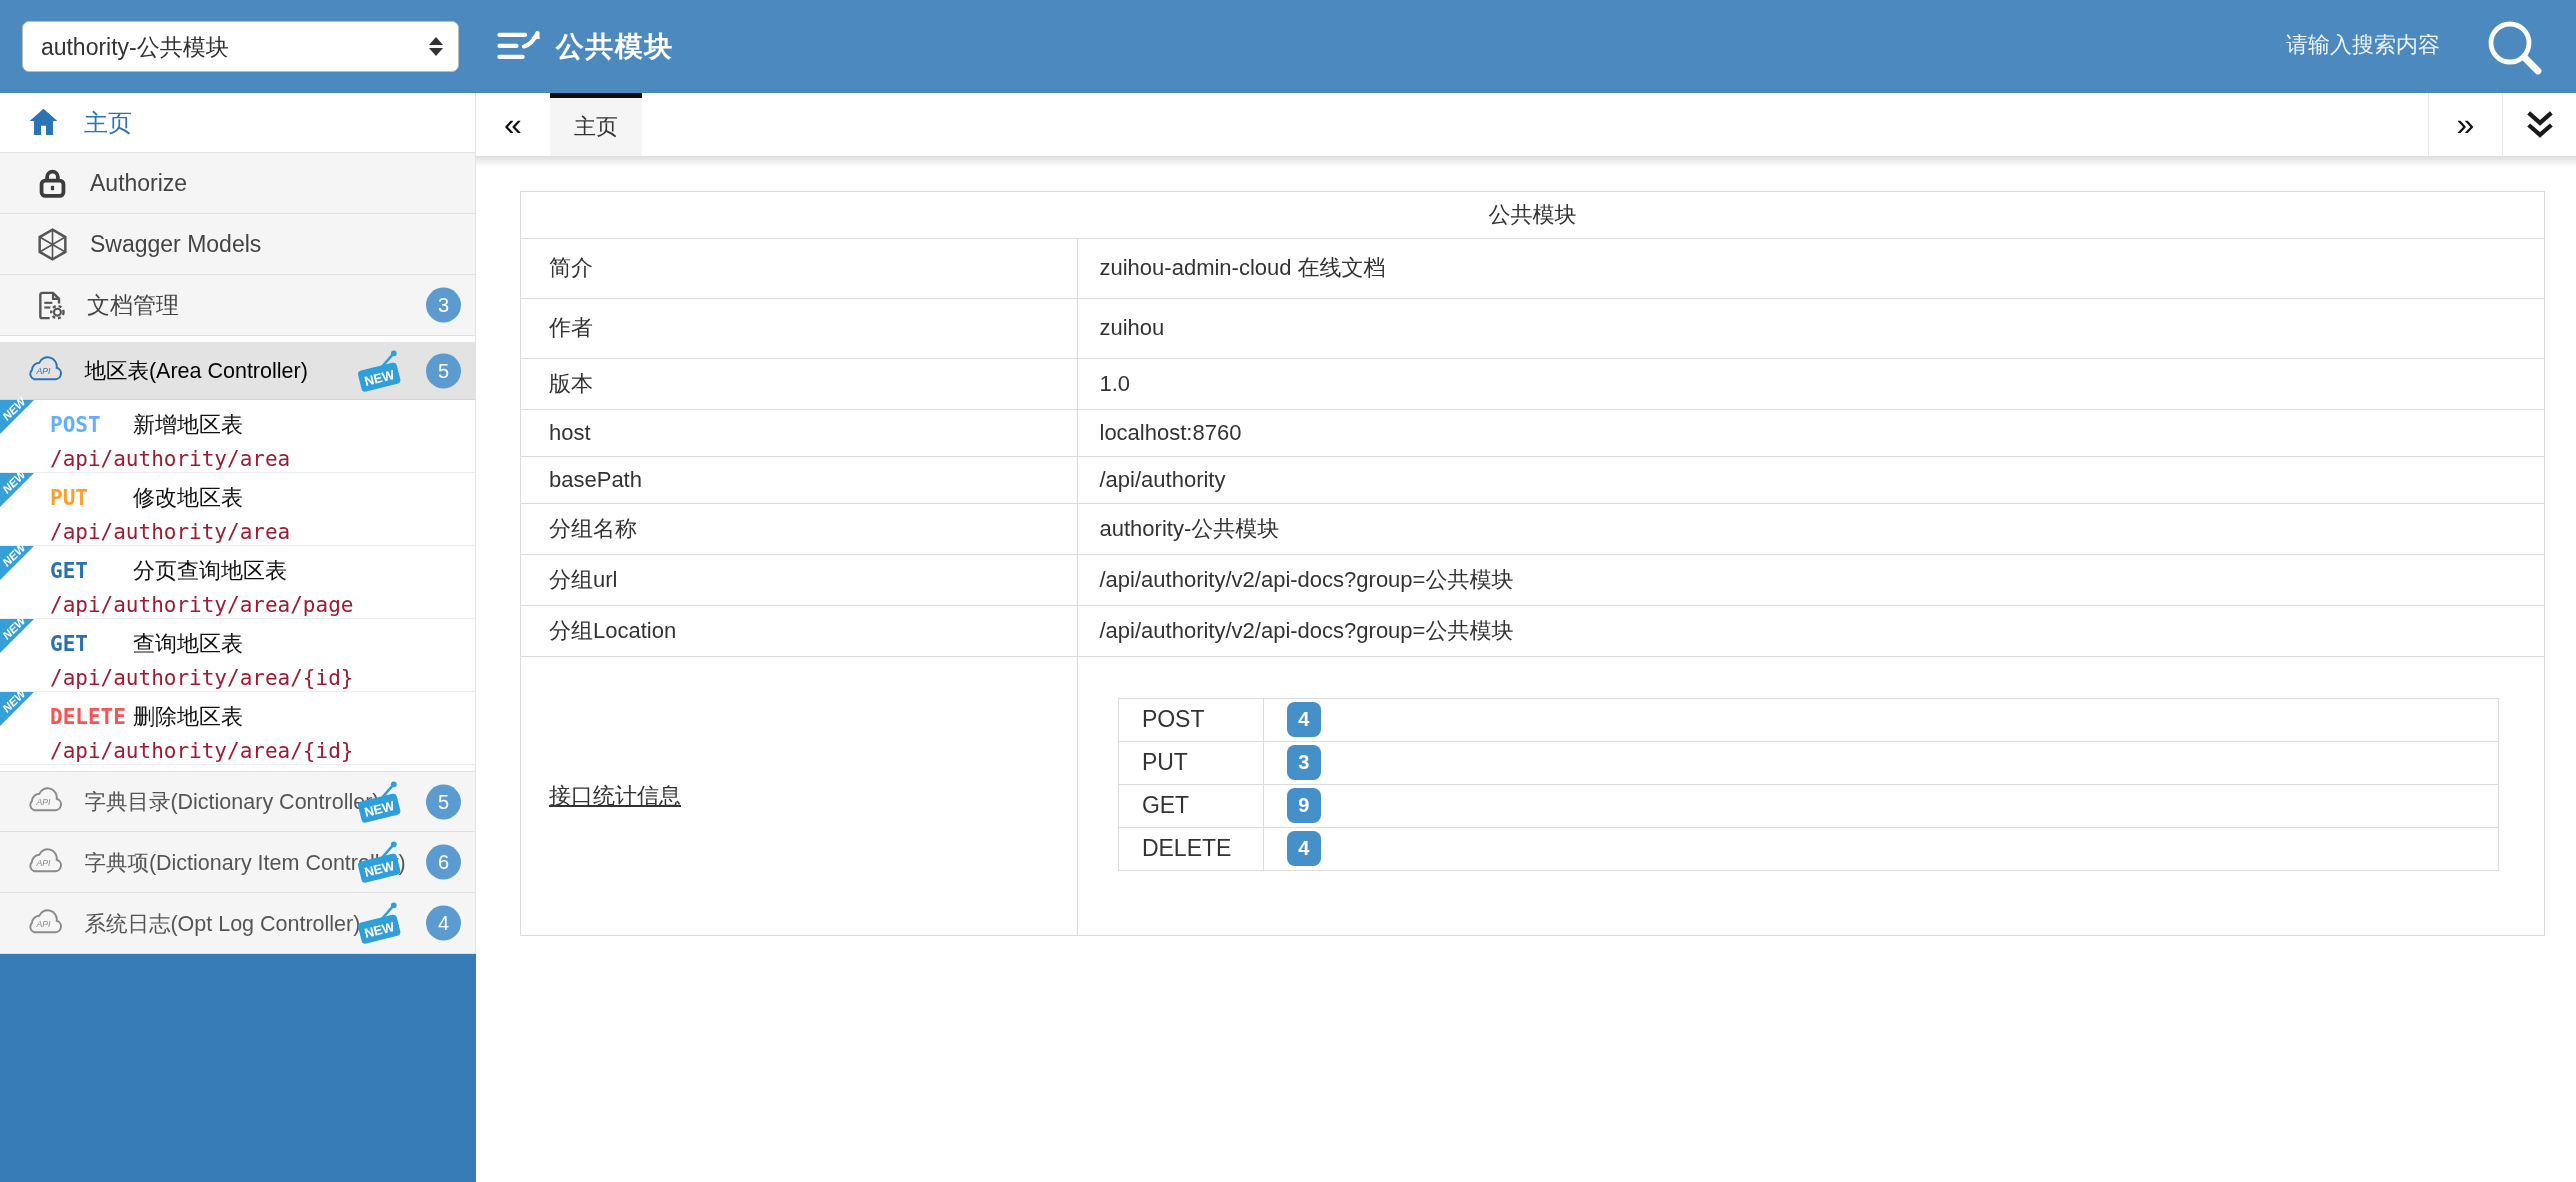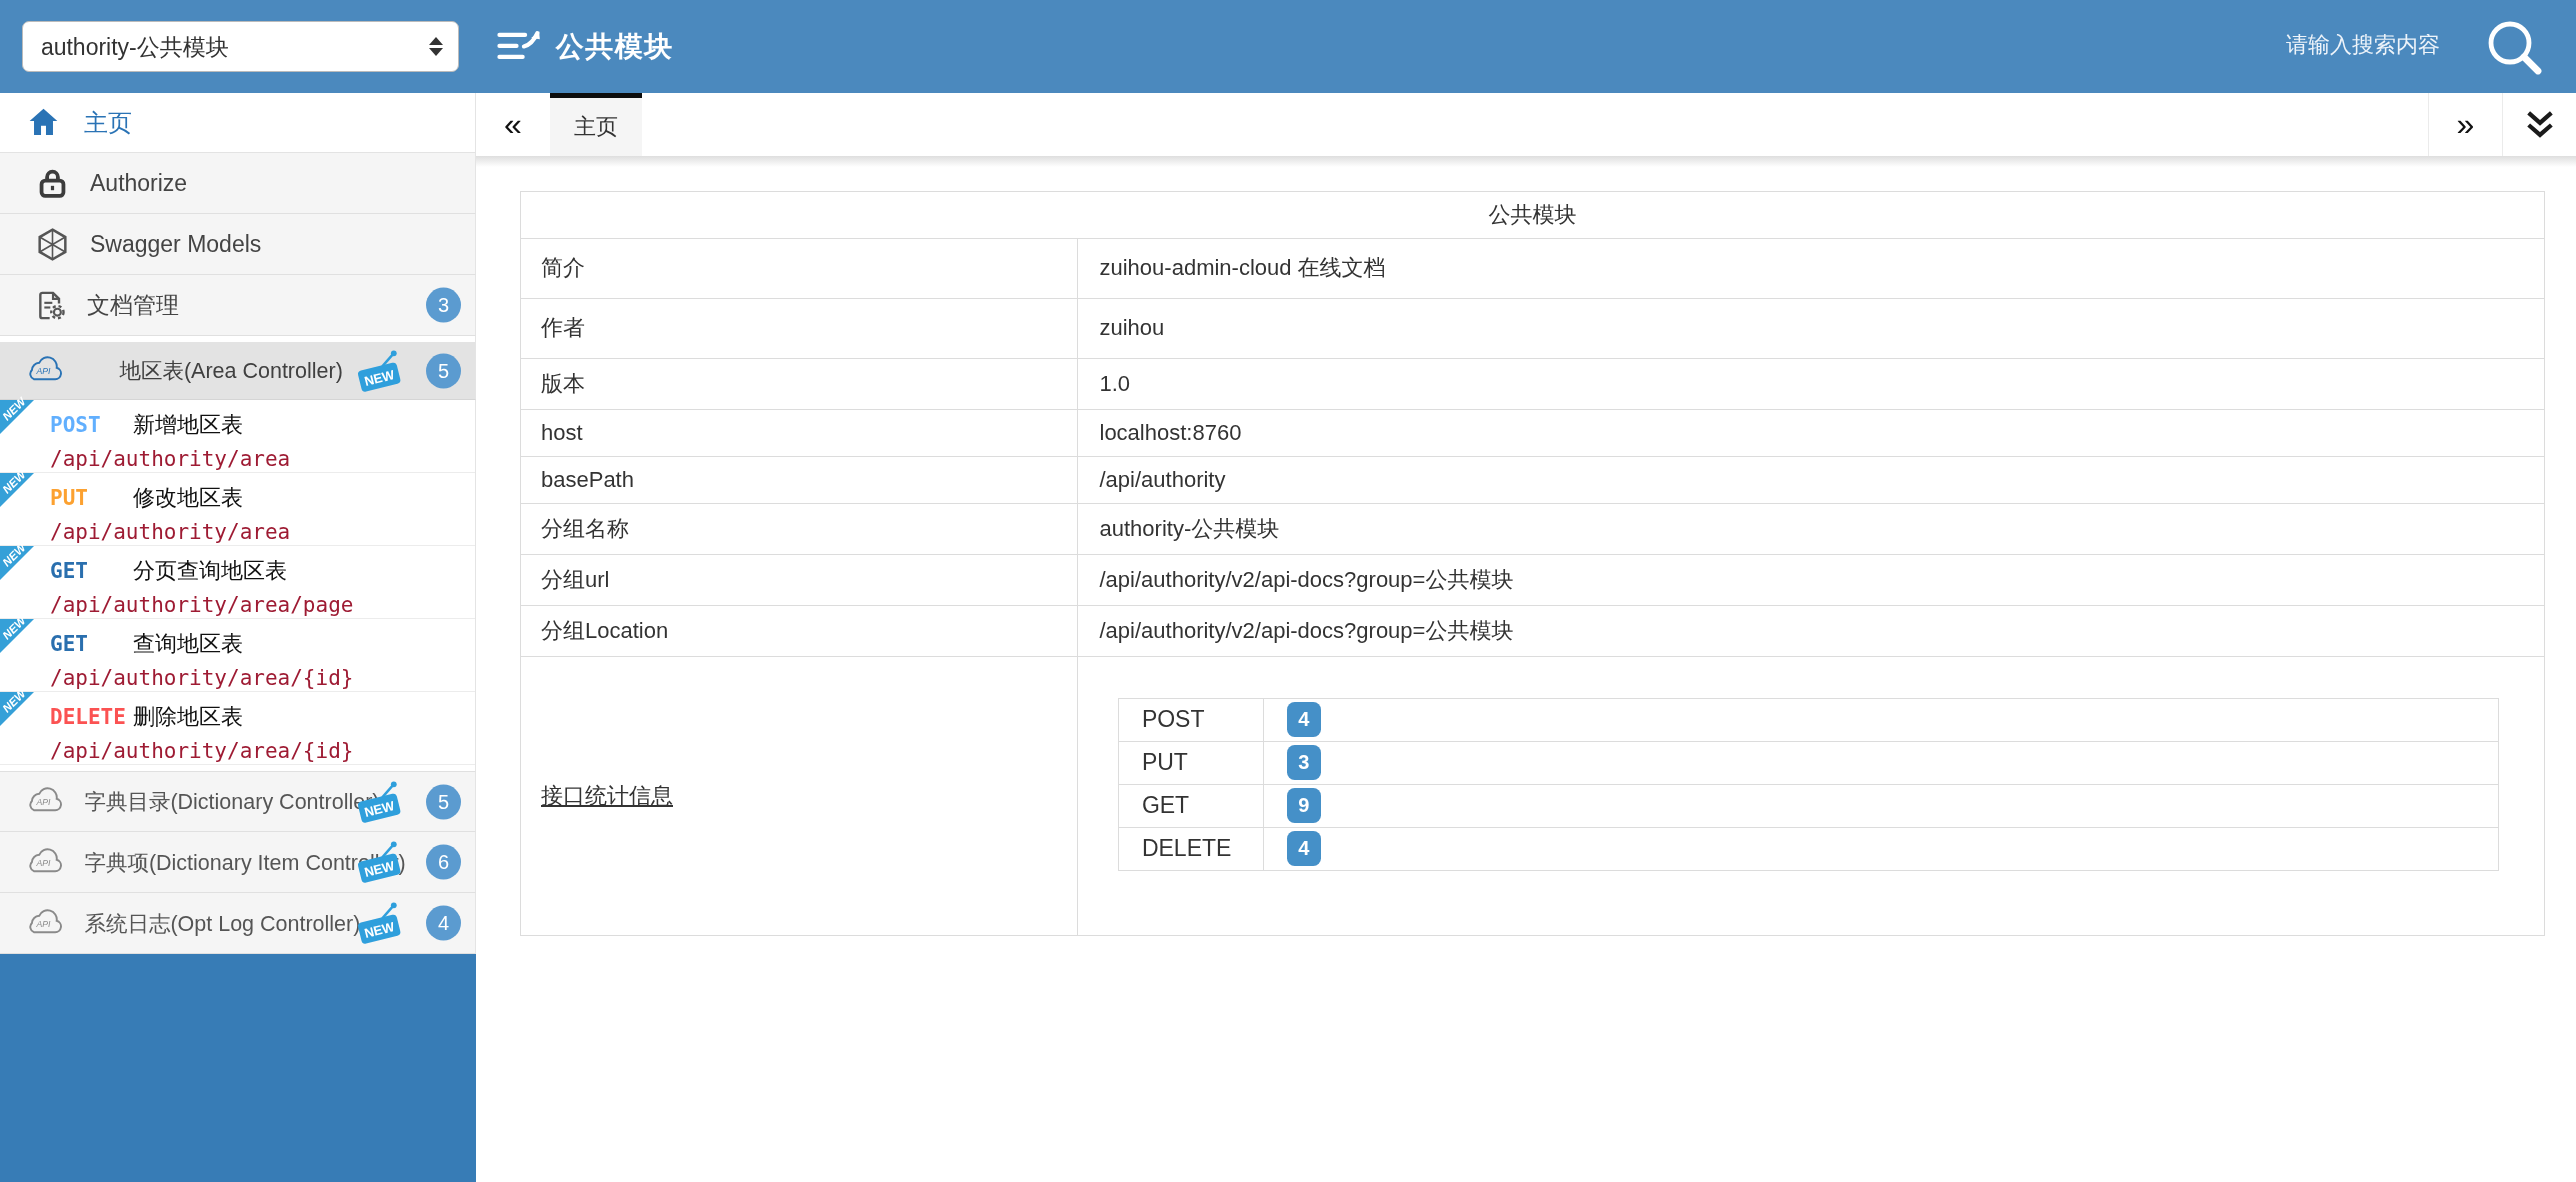--- a/index.html
+++ b/index.html
@@ -64,21 +64,21 @@
   .tbtn.bordered-l { border-left:1.5px solid #ebebeb; }
   .tab-active { width:92px; flex:none; background:#f5f5f5; border-top:5.4px solid #0d0d0d;
                 display:flex; align-items:center; justify-content:center; font-size:22px; color:#333; }
   .tspacer { flex:1; }
   .strip-shadow { height:10.7px; flex:none; background:linear-gradient(#dedede,#ffffff); }
 
   .doc { padding:24.5px 0 0 44px; }
   table.info { width:2025px; border-collapse:collapse; table-layout:fixed; font-size:22px; color:#333; }
   table.info td { border:1.5px solid #dcdcdc; background:#fff; padding:10px 18.4px; vertical-align:middle; }
   table.info td.hd { text-align:center; padding:7.7px; }
-  table.info td.lbl { padding-left:20px; }
+  table.info td.lbl { padding-left:28px; }
   table.info td.val { padding-left:21.5px; }
   table.info tr.tall td { padding-top:14.6px; padding-bottom:14.6px; }
   td.stats-lbl { vertical-align:top; padding-top:17px;text-decoration:underline; }
   td.stats-val { vertical-align:top; padding:0; }
   table.stats { border-collapse:collapse; table-layout:fixed; margin:31px 0 54px 21.5px; width:calc(100% - 48px); font-size:23px; color:#333; }
   table.stats td { border:1.5px solid #dcdcdc; height:43px; padding:0; }
   table.stats td.m { padding-left:23px; }
   .sbadge { display:inline-block; min-width:34px; height:35px; line-height:35px; border-radius:7.7px;
             text-align:center; color:#fff; font-weight:bold; font-size:20px; margin-left:23px; padding:0 3.1px; }
 </style>
@@ -159,21 +159,21 @@
         <span class="cbadge" style="background: rgb(91, 155, 208);">3</span>
       </div>
 
       <div class="gap8 sb-border"></div>
 
       <div class="srow ctrl selected sb-border">
         <svg class="cloud" width="43" height="29" viewBox="0 0 44 30" style="font-size:28px">
           <path d="M11 24h22a6 6 0 0 0 1.6-11.8A9.5 9.5 0 0 0 16.5 7 8 8 0 0 0 9 14.5a5.8 5.8 0 0 0 2 9.5z" fill="none" stroke="#2a73b5" stroke-width="2"></path>
           <text x="21" y="19" text-anchor="middle" font-size="9" font-style="italic" fill="#2a73b5">API</text>
         </svg>
-        <span style="color: #404040; margin-left: 35px;">地区表(Area Controller)</span>
+        <span style="color: #000000;">地区表(Area Controller)</span>
         <svg class="ribbon" width="51" height="43" viewBox="0 0 33 28" style="font-size:28px">
           <line x1="24" y1="3" x2="17" y2="11" stroke="#2f9fdc" stroke-width="1.6"></line>
           <circle cx="24.5" cy="2.5" r="1.9" fill="#2f9fdc"></circle>
           <g transform="rotate(-14 15 18)">
             <rect x="2" y="11" width="26" height="14" rx="2.5" fill="#2f9fdc"></rect>
             <text x="15" y="21.5" text-anchor="middle" font-size="8.5" font-weight="bold" fill="#fff">NEW</text>
           </g>
         </svg>
         <span class="cbadge" style="background: rgb(91, 155, 208);">5</span>
       </div>

